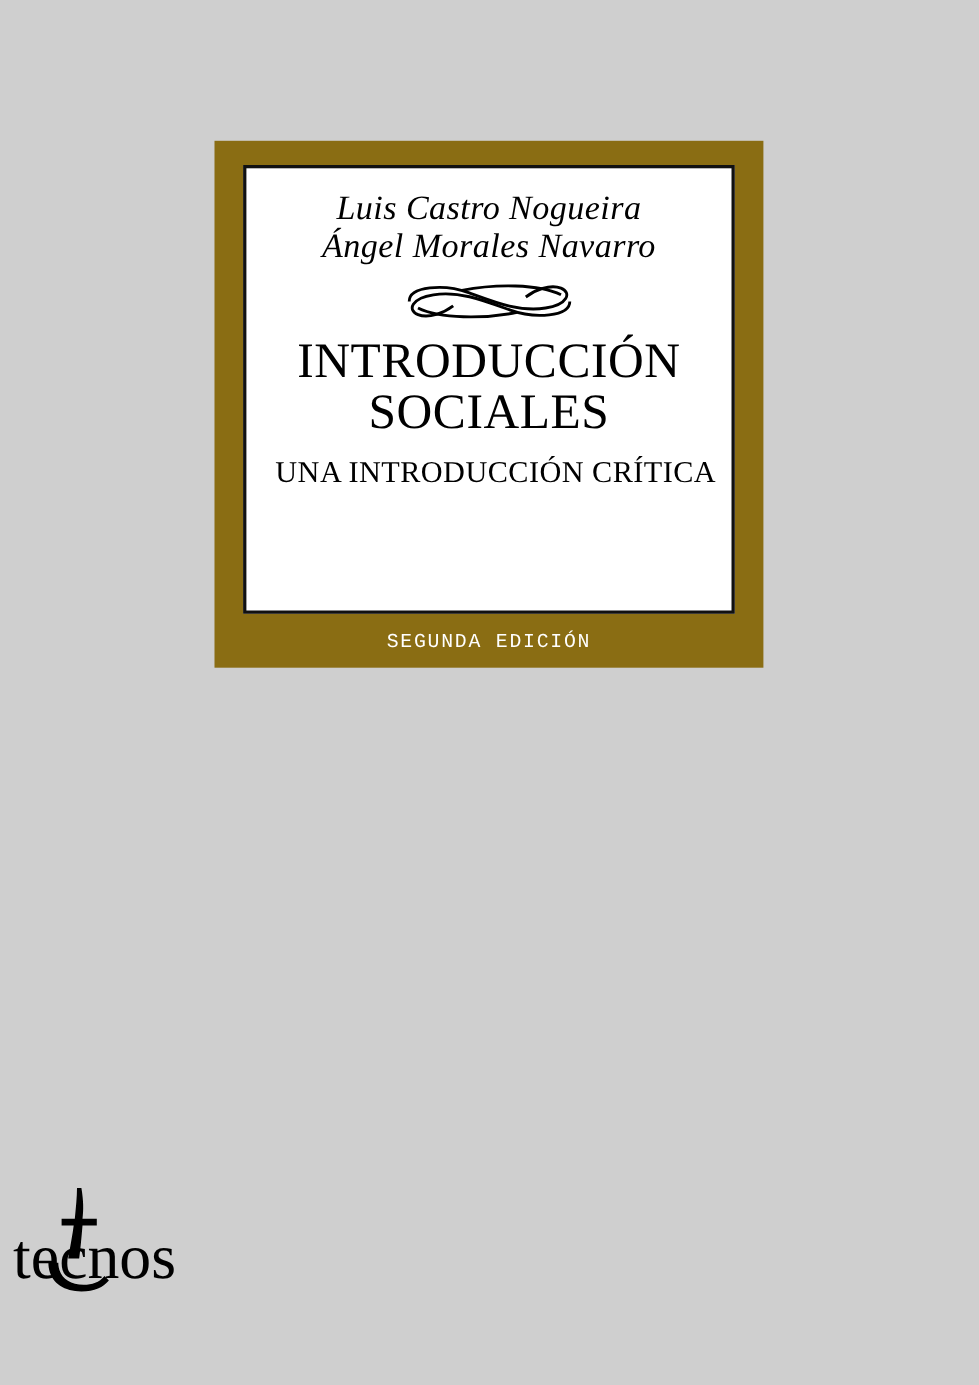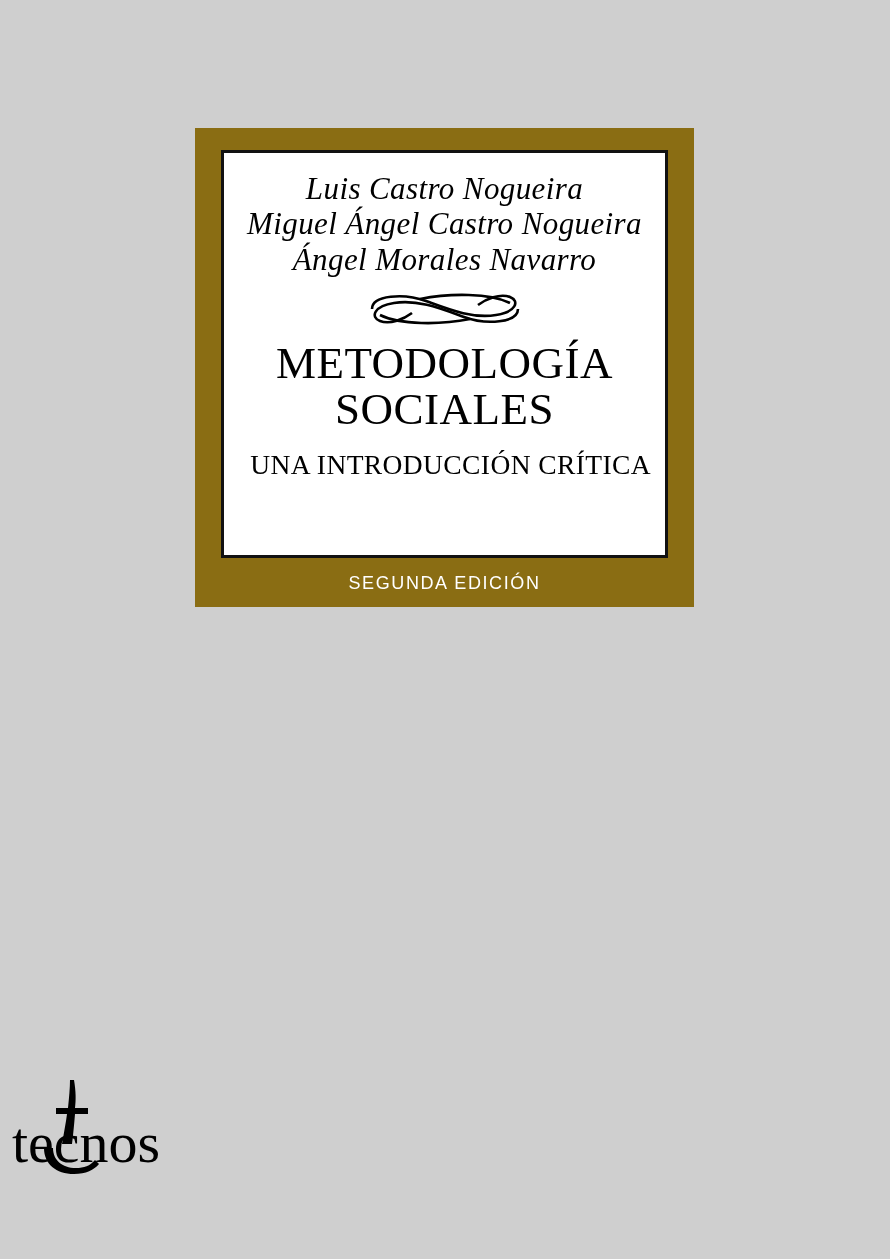--- a/index.html
+++ b/index.html
@@ -88,21 +88,21 @@
     letter-spacing: 0.4px;
     white-space: nowrap;
   }
 
   .edition {
     position: absolute;
     left: 0;
     right: 0;
     bottom: 13px;
     text-align: center;
-    font-family: Liberation Sans, sans-serif;
+    font-family: Liberation Mono, monospace;
     font-size: 18px;
     color: #ffffff;
     letter-spacing: 1.6px;
   }
 
   
   .publisher-logo {
     position: absolute;
     left: 0;
     right: 0;
@@ -114,37 +114,36 @@
 </style>
 </head>
 <body>
 
 <div class="cover-block">
 
   <div class="inner-panel">
 
     <div class="authors">
       <div class="author-line">Luis Castro Nogueira</div>
-      <div class="author-line">Miguel Ángel Castro Nogueira</div>
       <div class="author-line">Ángel Morales Navarro</div>
     </div>
 
     <div class="ornament">
       <svg width="170" height="48" viewBox="0 0 170 48" xmlns="http://www.w3.org/2000/svg">
         <g fill="none" stroke="#000000" stroke-width="2.6">
           <path d="M12 24 C 12 10, 44 8, 66 16 C 88 24, 112 34, 136 30 C 156 27, 160 16, 150 12 C 140 8, 126 14, 118 20"></path>
           <path d="M158 24 C 158 38, 126 40, 104 32 C 82 24, 58 14, 34 18 C 14 21, 10 32, 20 36 C 30 40, 44 34, 52 28"></path>
           <path d="M20 30 C 40 40, 80 40, 110 34"></path>
           <path d="M150 18 C 130 8, 90 8, 60 14"></path>
         </g>
       </svg>
     </div>
 
     <div class="title-block">
-      <div class="title-line">METODOLOGÍA</div>
+      <div class="title-line">INTRODUCCIÓN</div>
       <div class="title-line">SOCIALES</div>
     </div>
 
     <div class="subtitle">UNA INTRODUCCIÓN CRÍTICA</div>
 
   </div>
 
   <div class="edition">SEGUNDA EDICIÓN</div>
 
 </div>

